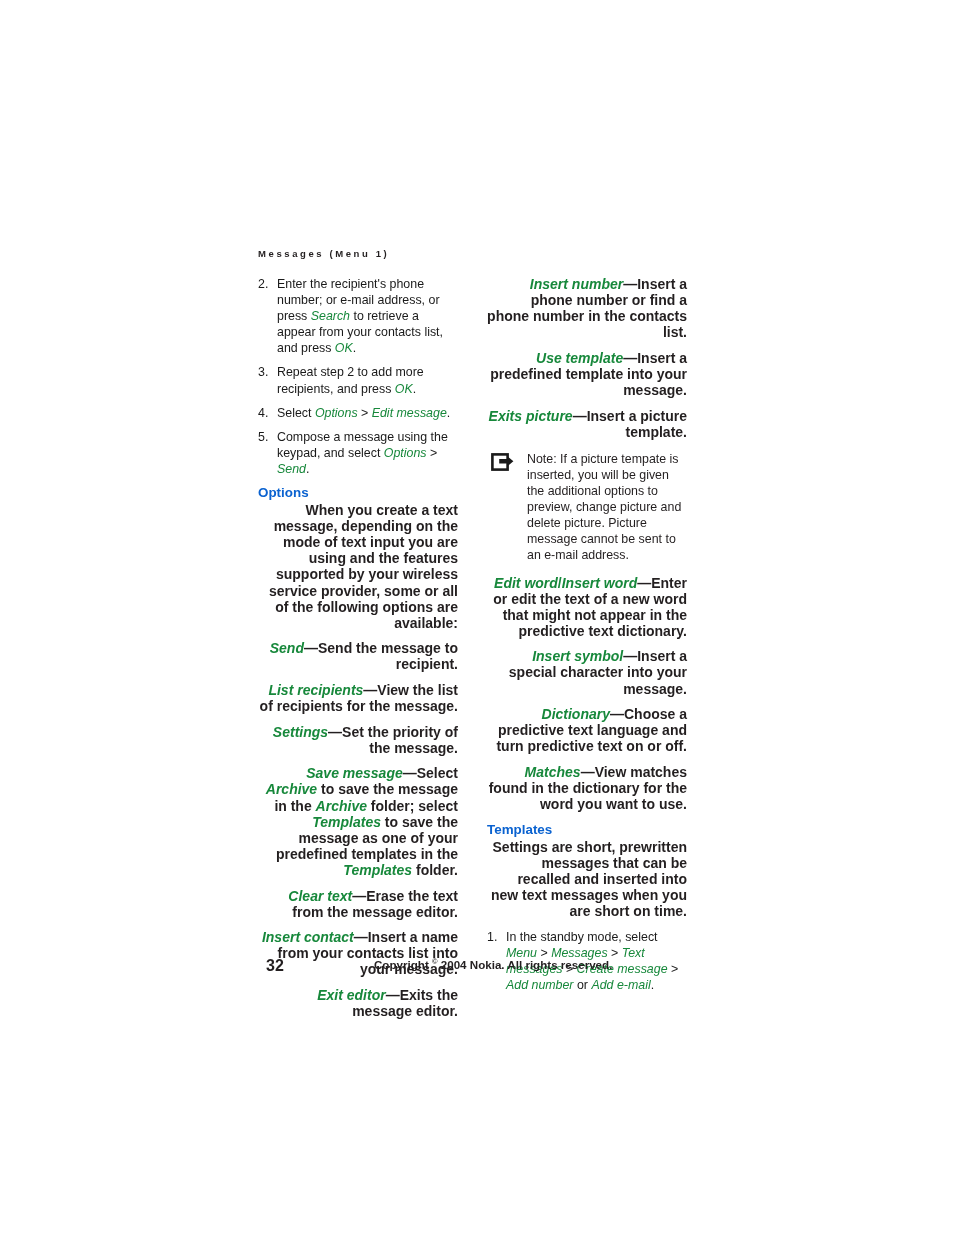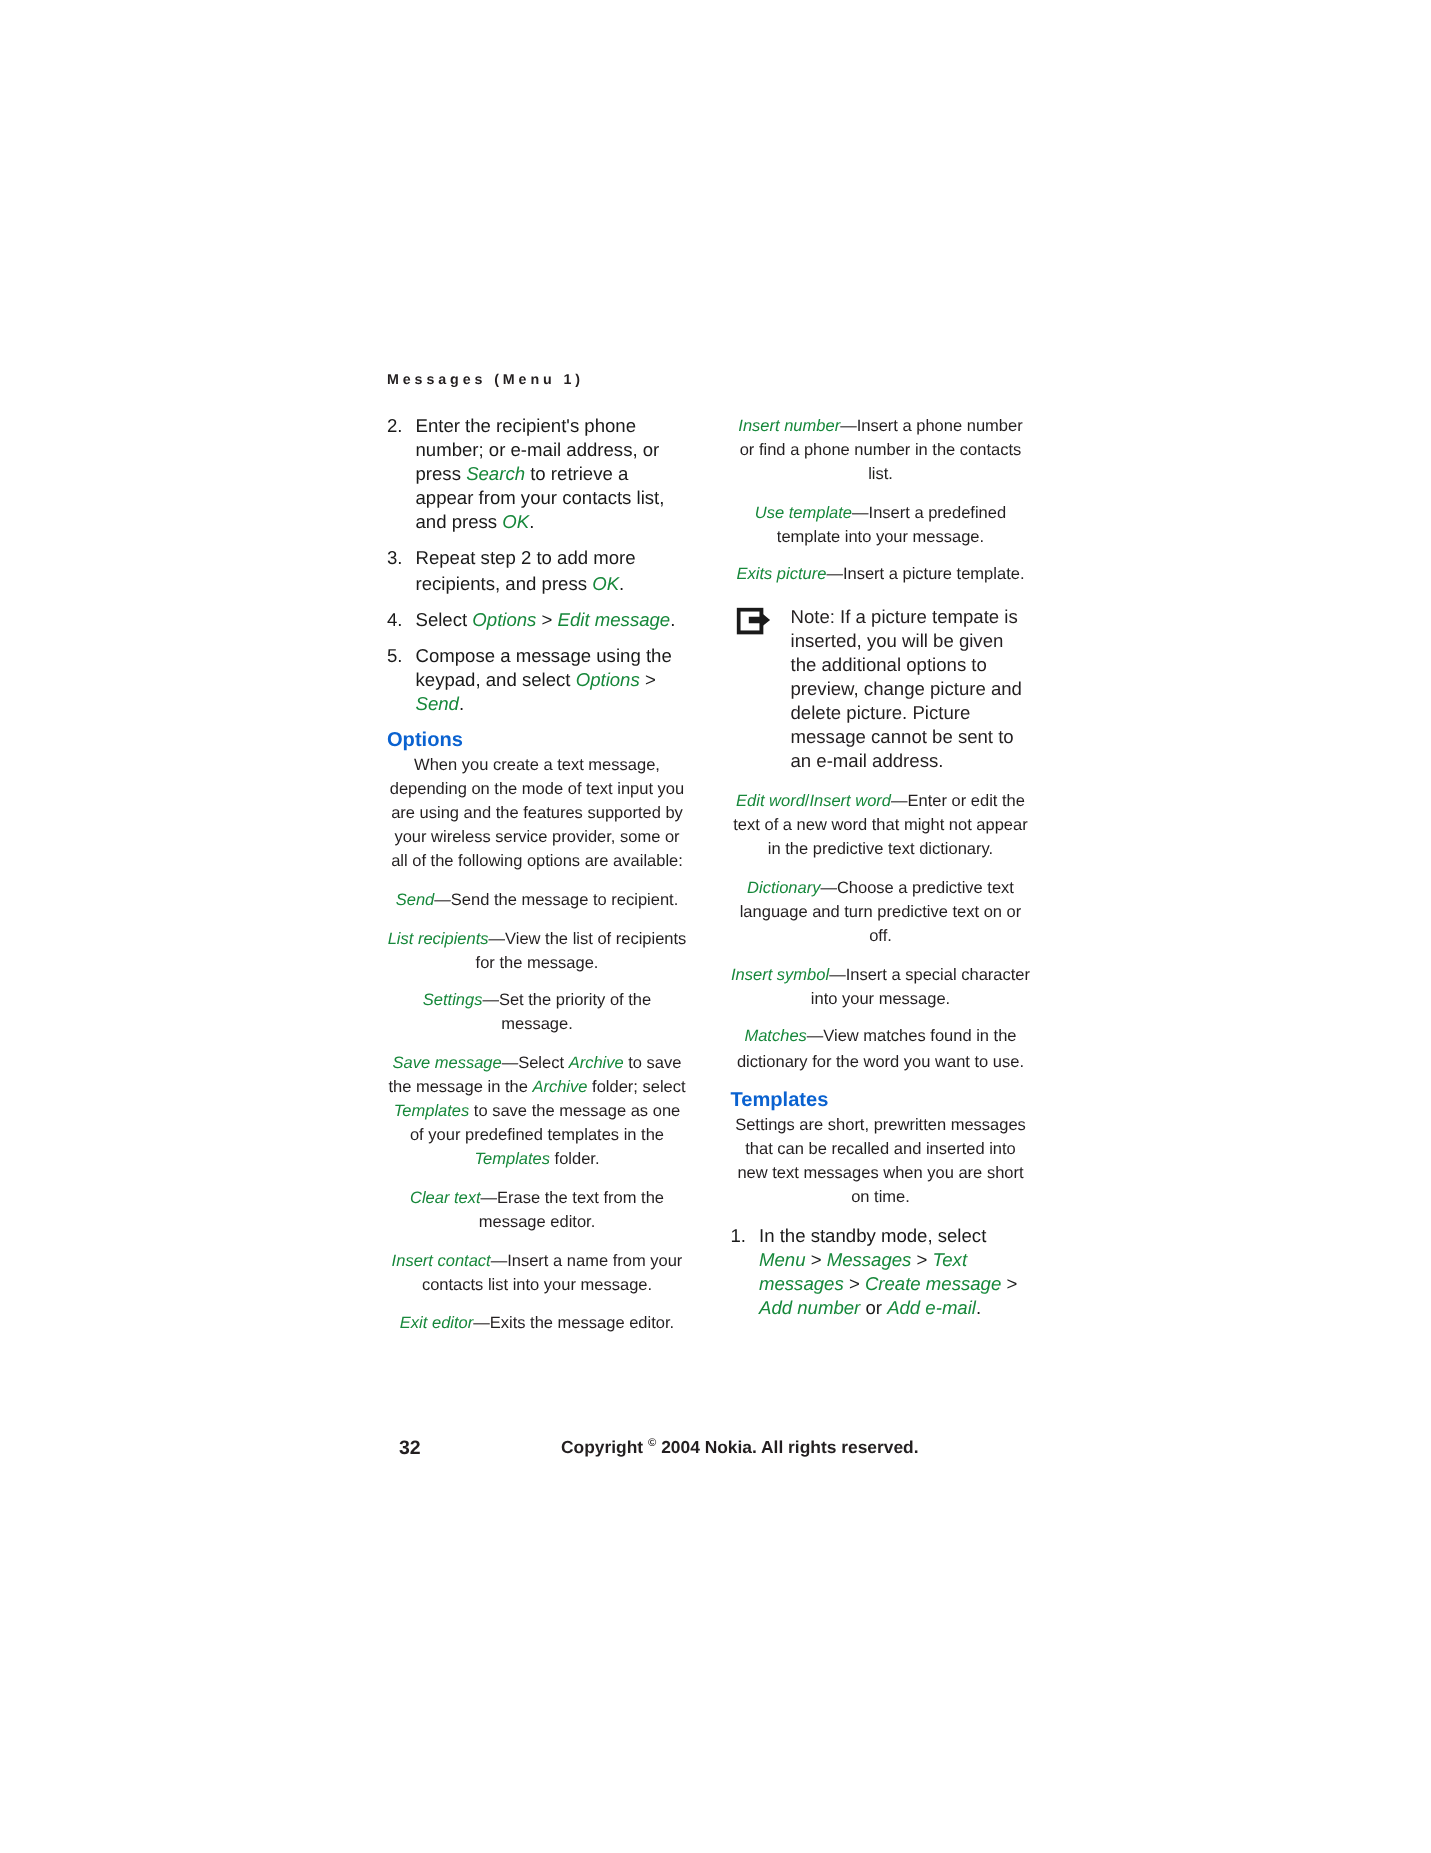--- a/index.html
+++ b/index.html
@@ -48,24 +48,25 @@
   .col {
     position: absolute;
     top: 0;
     width: 200px;
   }
   .col-left  { left: 0px;   }
   .col-right { left: 229px; }
 
   p, .blk {
     margin: 0 0 9.5px 0;
-    font-size: 11px;
+    font-size: 14px;
     line-height: 16.1px;
     color: #231f20;
-    text-align: center;
+    text-align: right;
+    font-weight: bold;
   }
 
   
   .li {
     position: relative;
     padding-left: 19px;
     margin: 0 0 8px 0;
     font-size: 12.4px;
     line-height: 16.1px;
   }
@@ -114,21 +115,21 @@
     top: 2px;
     width: 26px;
     height: 20px;
   }
 
   
   .footer-page {
     position: absolute;
     left: 266px;
     top: 957px;
-    font-size: 13px;
+    font-size: 16px;
     font-weight: bold;
     color: #231f20;
   }
   .footer-copy {
     position: absolute;
     left: 374px;
     top: 957px;
     font-size: 11.6px;
     font-weight: bold;
     color: #231f20;
@@ -188,22 +189,22 @@
             <path d="M8.2 6.1 h8.6 v-2.4 l5.6 4.6 l-5.6 4.6 v-2.4 h-8.6 z" fill="#1a1a1a"></path>
           </svg>
         </span>
         <div class="note-body">
           <span class="note-label">Note:</span><span> If a picture tempate is inserted, you will be given the additional options to preview, change picture and delete picture. Picture message cannot be sent to an e-mail address.</span>
         </div>
       </div>
 
       <div id="right-bottom">
           <p><span class="g">Edit word</span><span class="gs">/</span><span class="g">Insert word</span><span>—Enter or edit the text of a new word that might not appear in the predictive text dictionary.</span></p>
+          <p><span class="g">Insert symbol</span><span>—Insert a special character into your message.</span></p>
           <p><span class="g">Dictionary</span><span>—Choose a predictive text language and turn predictive text on or off.</span></p>
-          <p><span class="g">Insert symbol</span><span>—Insert a special character into your message.</span></p>
           <p><span class="g">Matches</span><span>—View matches found in the dictionary for the word you want to use.</span></p>
         </div>
 
       <div class="blue-head">Templates</div>
 
       <p>Settings are short, prewritten messages that can be recalled and inserted into new text messages when you are short on time.</p>
 
       <div id="right-steps">
           <div class="li"><span class="num">1.</span><span>In the standby mode, select </span><span class="g">Menu</span><span> &gt; </span><span class="g">Messages</span><span> &gt; </span><span class="g">Text messages</span><span> &gt; </span><span class="g">Create message</span><span> &gt; </span><span class="g">Add number</span><span> or </span><span class="g">Add e-mail</span><span>.</span></div>
         </div>

